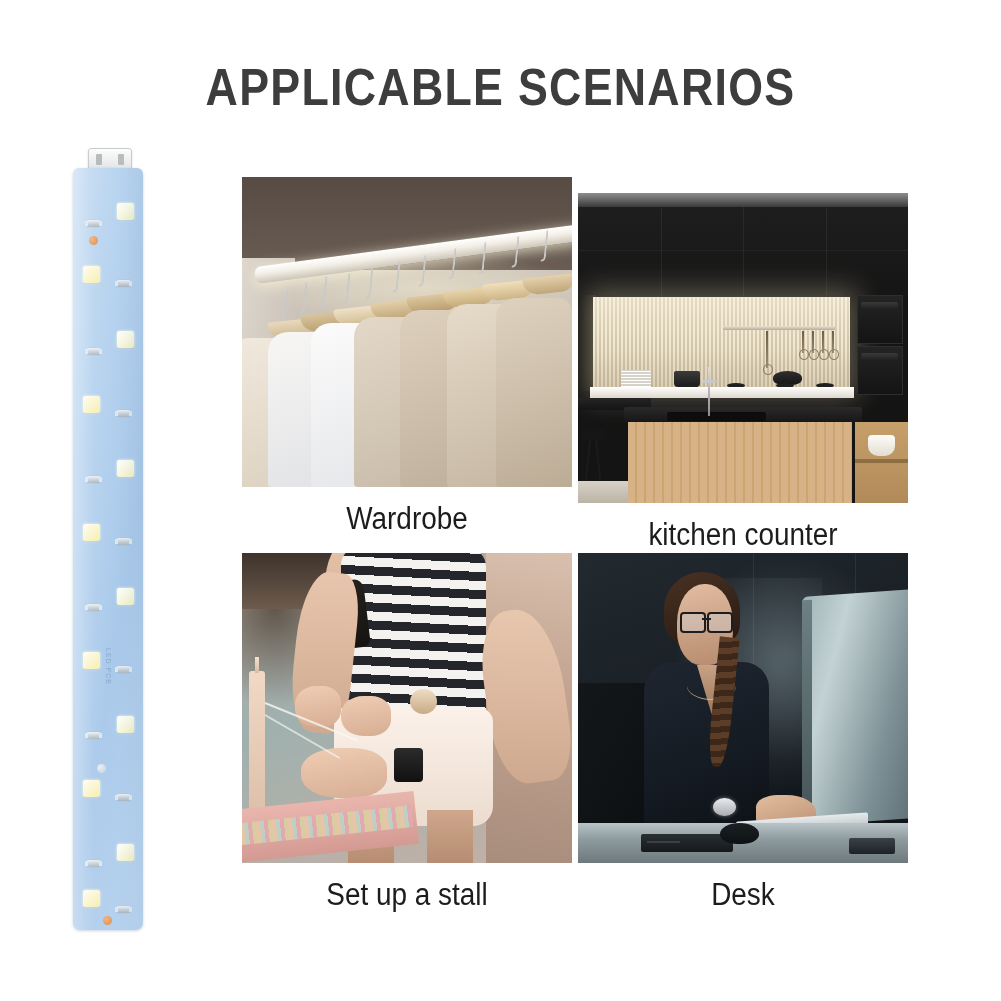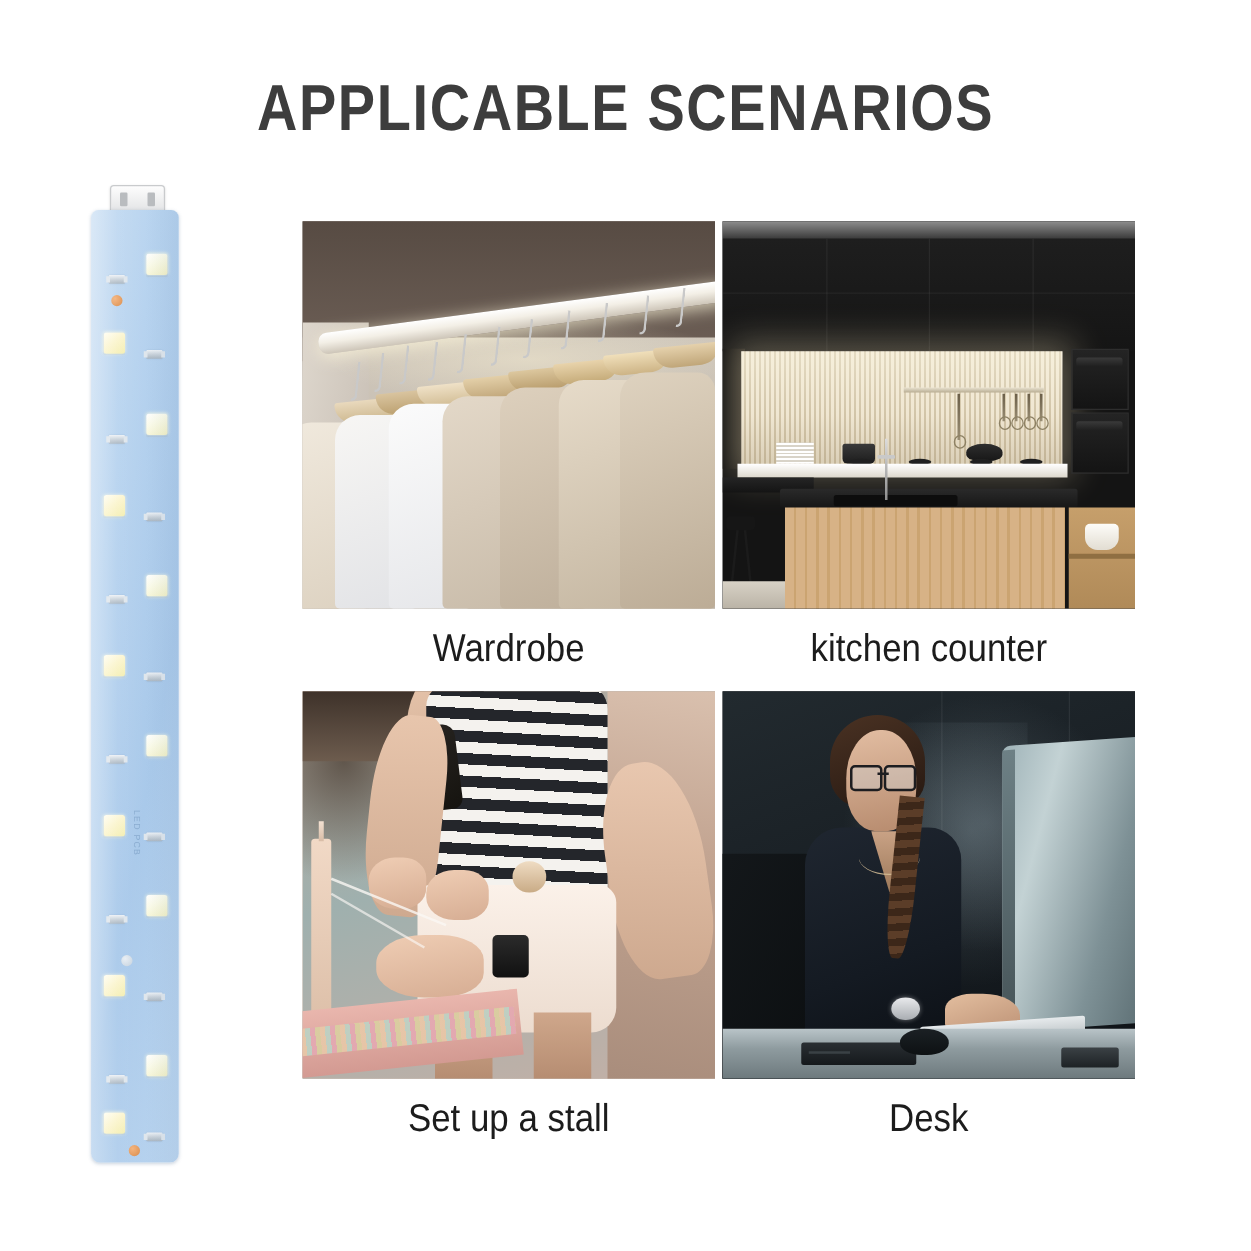--- a/index.html
+++ b/index.html
@@ -159,21 +159,21 @@
     left: 242px;
     top: 177px;
     width: 666px;
     height: 763px;
   }
   .cell {
     position: absolute;
     width: 330px;
   }
   .cell.c0 { left: 0;     top: 0;   }
-  .cell.c1 { left: 336px; top: 0;   }
+  .cell.c1 { left: 336px; top: 16px;   }
   .cell.c2 { left: 0;     top: 376px; }
   .cell.c3 { left: 336px; top: 376px; }
 
   .photo {
     position: relative;
     width: 330px;
     height: 310px;
     overflow: hidden;
     background: #2b2b2b;
   }

